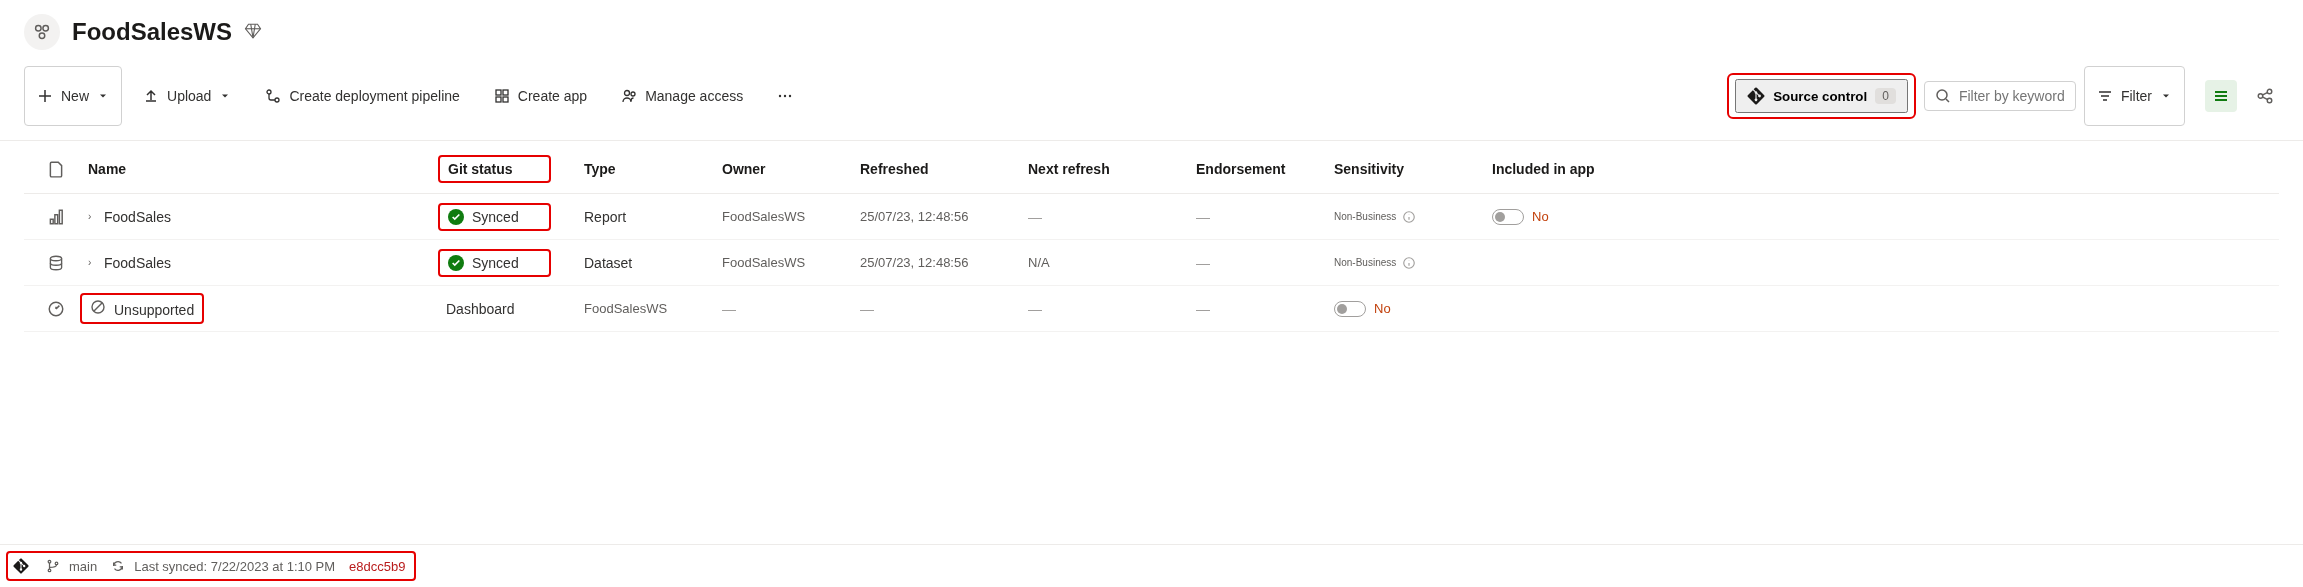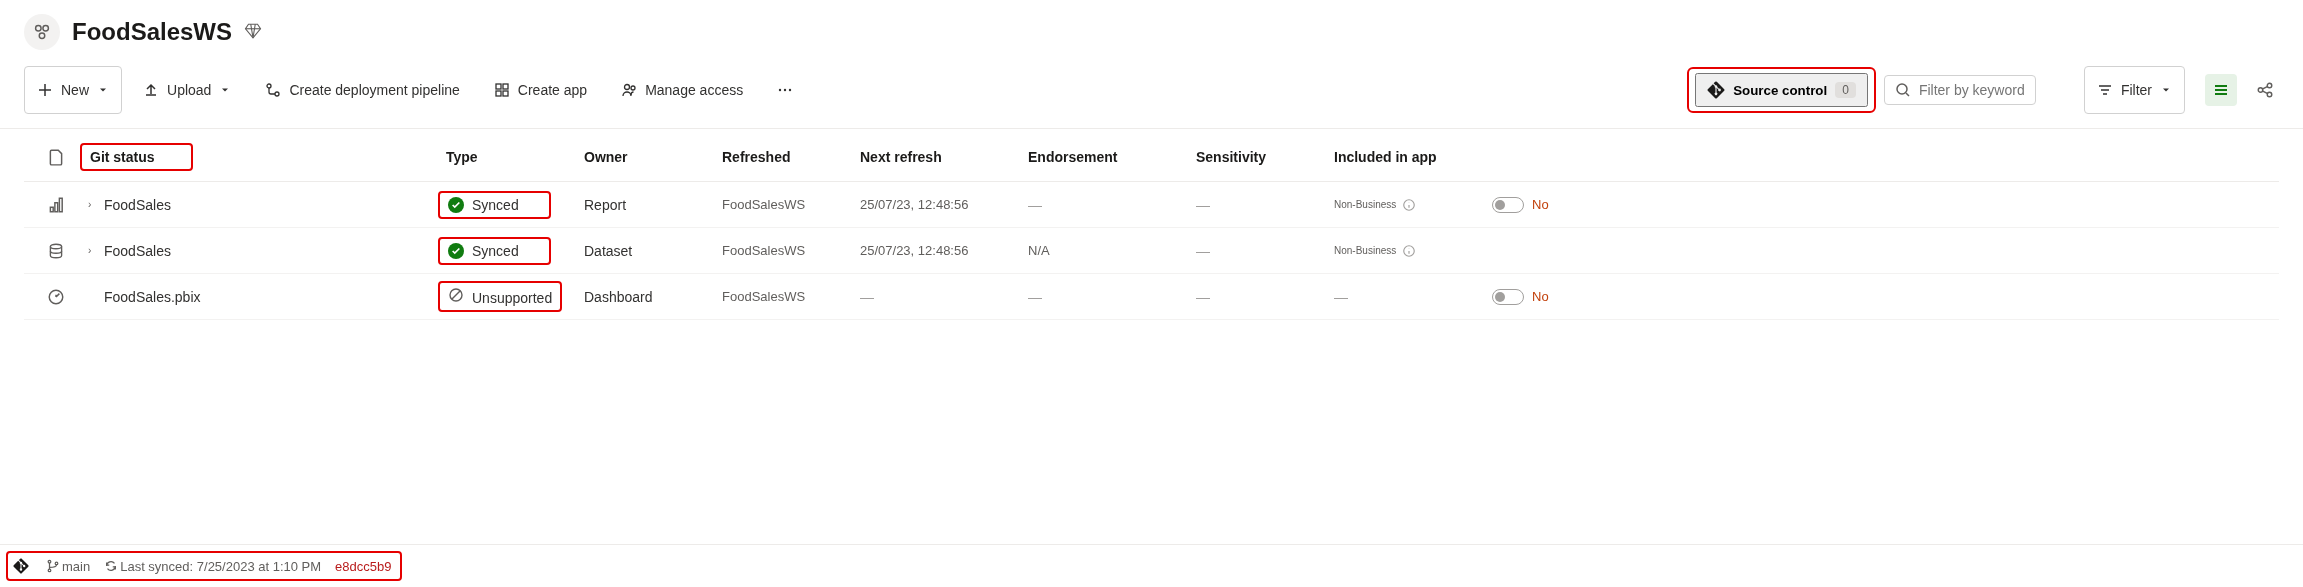--- a/index.html
+++ b/index.html
@@ -8,35 +8,35 @@
     .header { display: flex; align-items: center; padding: 14px 24px 6px; gap: 12px; }
     .workspace-icon { width: 36px; height: 36px; border-radius: 50%; background: #f3f2f1; display: flex; align-items: center; justify-content: center; color: #605e5c; }
     .workspace-icon svg { width: 22px; height: 22px; }
     .header-text { display: flex; flex-direction: column; }
     .header-title-row { display: flex; align-items: center; gap: 12px; }
     .workspace-title { font-size: 24px; font-weight: 600; color: #1b1a19; }
     .diamond-icon { color: #605e5c; }
     .workspace-subtitle { font-size: 13px; color: #605e5c; margin-top: 2px; }
     
     .toolbar { display: flex; align-items: center; padding: 10px 24px 14px; gap: 8px; border-bottom: 1px solid #edebe9; }
-    .btn { display: inline-flex; align-items: center; gap: 8px; padding: 15px 12px; border: 1px solid transparent; border-radius: 4px; background: transparent; cursor: pointer; font-size: 14px; color: #323130; font-family: inherit; }
+    .btn { display: inline-flex; align-items: center; gap: 8px; padding: 21px 12px; border: 1px solid transparent; border-radius: 4px; background: transparent; cursor: pointer; font-size: 14px; color: #323130; font-family: inherit; }
     .btn-outlined { border-color: #d1d1d1; }
     .btn svg { width: 16px; height: 16px; flex-shrink: 0; }
     .chevron-small { width: 12px !important; height: 12px !important; }
     .toolbar-spacer { flex: 1; }
     
     .source-control-highlight { border: 2px solid #e60000; border-radius: 6px; padding: 4px 6px; display: flex; align-items: center; }
     .source-control-btn { display: inline-flex; align-items: center; gap: 8px; padding: 6px 10px; font-weight: 600; }
     .sc-badge { background: #e1dfdd; color: #605e5c; border-radius: 4px; padding: 1px 7px; font-size: 12px; font-weight: 400; }
     
     .search-box { display: flex; align-items: center; border: 1px solid #d1d1d1; border-radius: 4px; padding: 6px 10px; gap: 8px; width: 152px; }
     .search-box input { border: none; outline: none; font-size: 14px; width: 100%; font-family: inherit; color: #323130; }
     .search-box svg { width: 16px; height: 16px; color: #605e5c; flex-shrink: 0; }
     
-    .filter-btn { border: 1px solid #d1d1d1; margin-left: 40px; }
+    .filter-btn { border: 1px solid #d1d1d1; }
     .view-toggle { width: 32px; height: 32px; display: flex; align-items: center; justify-content: center; border-radius: 4px; background: #e6f2e6; cursor: pointer; margin-left: 12px; }
     .view-toggle svg { color: #0f7b0f; width: 16px; height: 16px; }
     .share-btn { width: 28px; height: 28px; display: flex; align-items: center; justify-content: center; cursor: pointer; color: #605e5c; margin-left: 6px; }
     
     .table-container { padding: 0 24px; }
     .table-header, .table-row { display: grid; grid-template-columns: 48px 350px 130px 130px 130px 160px 160px 130px 150px 120px; align-items: center; gap: 8px; padding: 0 8px; min-height: 46px; }
     .table-header { color: #1b1a19; font-weight: 600; font-size: 14px; border-bottom: 1px solid #edebe9; padding-top: 18px; padding-bottom: 14px; }
     .table-row { border-bottom: 1px solid #f3f2f1; font-size: 14px; color: #323130; }
     .col-icon { display: flex; justify-content: center; color: #605e5c; }
     .col-icon svg { width: 18px; height: 18px; }
@@ -54,21 +54,21 @@
     
     .sensitivity-cell { display: flex; align-items: center; gap: 6px; font-size: 10px; color: #605e5c; }
     .info-icon { width: 14px; height: 14px; color: #a19f9d; }
     
     .toggle { width: 32px; height: 16px; border-radius: 10px; background: #fff; border: 1px solid #a19f9d; position: relative; display: inline-block; }
     .toggle::after { content: ""; position: absolute; left: 2px; top: 2px; width: 10px; height: 10px; border-radius: 50%; background: #a19f9d; }
     .included-cell { display: flex; align-items: center; gap: 8px; color: #c2410c; font-size: 13px; }
     
     .status-bar { position: fixed; bottom: 0; left: 0; right: 0; display: flex; align-items: center; padding: 6px 6px; border-top: 1px solid #edebe9; gap: 14px; font-size: 13px; color: #605e5c; background: #fff; }
     .status-highlight { border: 2px solid #e60000; border-radius: 4px; padding: 2px 8px 2px 2px; display: flex; align-items: center; gap: 14px; }
-    .status-highlight > span, .status-highlight > .commit { display: flex; align-items: center; gap: 2px; }
+    .status-highlight > span, .status-highlight > .commit { display: flex; align-items: center; gap: 9px; }
     .commit { color: #b91c1c; }
     .git-diamond { width: 22px; height: 22px; display: flex; align-items: center; justify-content: center; }
   </style>
 </head>
 <body>
 
 <div class="header">
   <div class="workspace-icon">
     <svg viewBox="0 0 24 24" fill="none" stroke="currentColor" stroke-width="1.6">
         <circle cx="8" cy="8" r="3"></circle>
@@ -194,20 +194,21 @@
   </div>
 </div>
 
 <div class="table-container">
   <div class="table-header">
     <div class="col-icon">
       <svg viewBox="0 0 16 16" fill="none" stroke="currentColor" stroke-width="1.3">
           <path d="M4 2h6l3 3v9a1 1 0 01-1 1H4a1 1 0 01-1-1V3a1 1 0 011-1z"></path>
         </svg>
     </div>
+    <div>Name</div>
     <div><span class="git-col-highlight">Git status</span></div>
     <div>Type</div>
     <div>Owner</div>
     <div>Refreshed</div>
     <div>Next refresh</div>
     <div>Endorsement</div>
     <div>Sensitivity</div>
     <div>Included in app</div>
   </div>
 
@@ -283,24 +284,20 @@
         </div>
         <div></div>
       </div>
       <div class="table-row">
         <div class="col-icon">
           <svg viewBox="0 0 16 16" fill="none" stroke="currentColor" stroke-width="1.3">
             <circle cx="8" cy="8" r="6"></circle>
             <path d="M8 8l3-3M8 6v2"></path>
           </svg>
         </div>
-        <div class="name-cell">
-          <span class="expand"></span>
-          <span>FoodSales.pbix</span>
-        </div>
         <div><span class="git-col-highlight"><span class="git-cell">
               <span><svg class="unsupported-icon" viewBox="0 0 16 16" fill="none" stroke="currentColor" stroke-width="1.4">
                   <circle cx="8" cy="8" r="6"></circle>
                   <path d="M4 12L12 4"></path>
                 </svg></span>
               <span>Unsupported</span>
             </span></span></div>
         <div>Dashboard</div>
         <div class="muted">FoodSalesWS</div>
         <div class="dash">—</div>
@@ -329,17 +326,17 @@
           <circle cx="12" cy="5" r="1.5"></circle>
           <path d="M4 4.5v7M12 6.5c0 3-4 3-8 3"></path>
         </svg>
       <span>main</span>
     </span>
     <span>
       <svg width="14" height="14" viewBox="0 0 16 16" fill="none" stroke="currentColor" stroke-width="1.4">
           <path d="M13 8a5 5 0 01-9 3M3 8a5 5 0 019-3"></path>
           <path d="M3 4v3h3M13 12V9h-3"></path>
         </svg>
-      <span>Last synced: 7/25/2023 at 1:10 PM</span>
+      <span>Last synced: 7/22/2023 at 1:10 PM</span>
     </span>
     <span class="commit">e8dcc5b9</span>
   </div>
 </div>
 
 </body></html>

